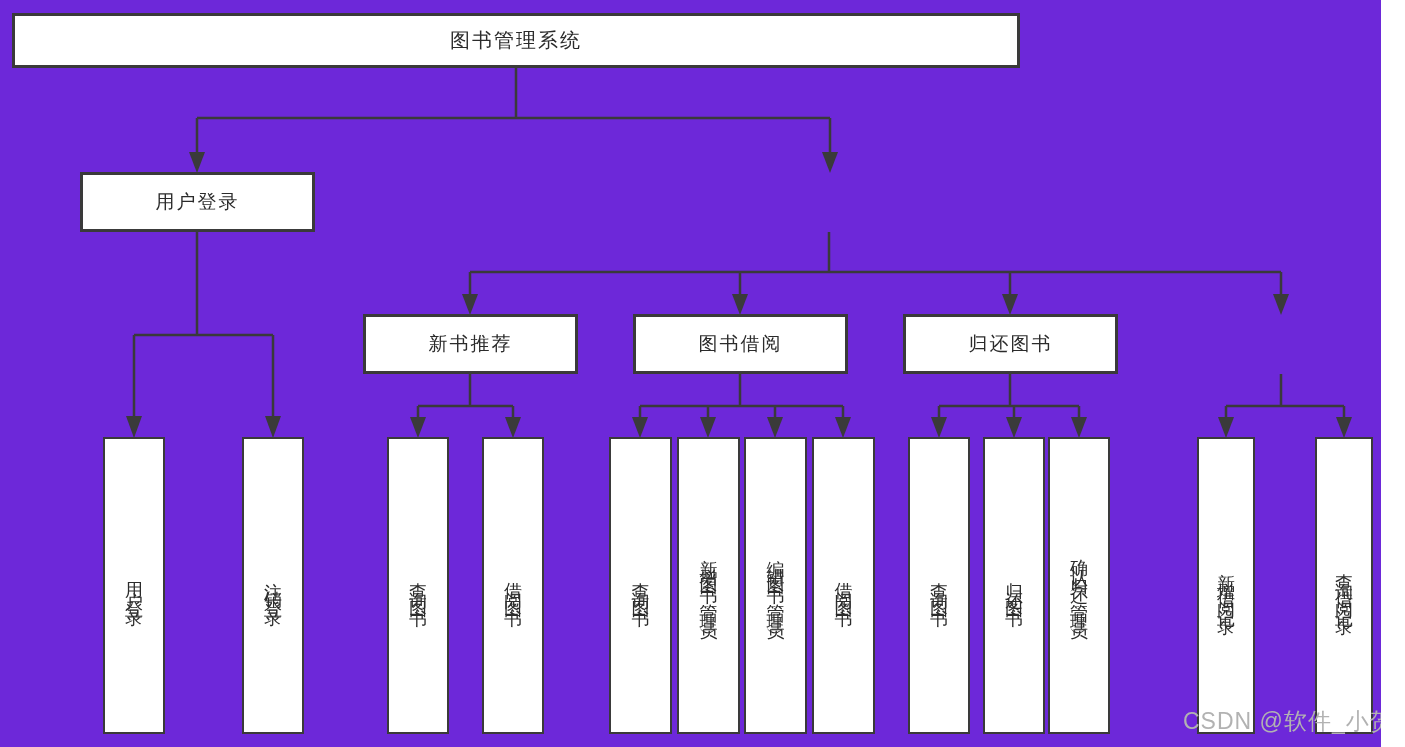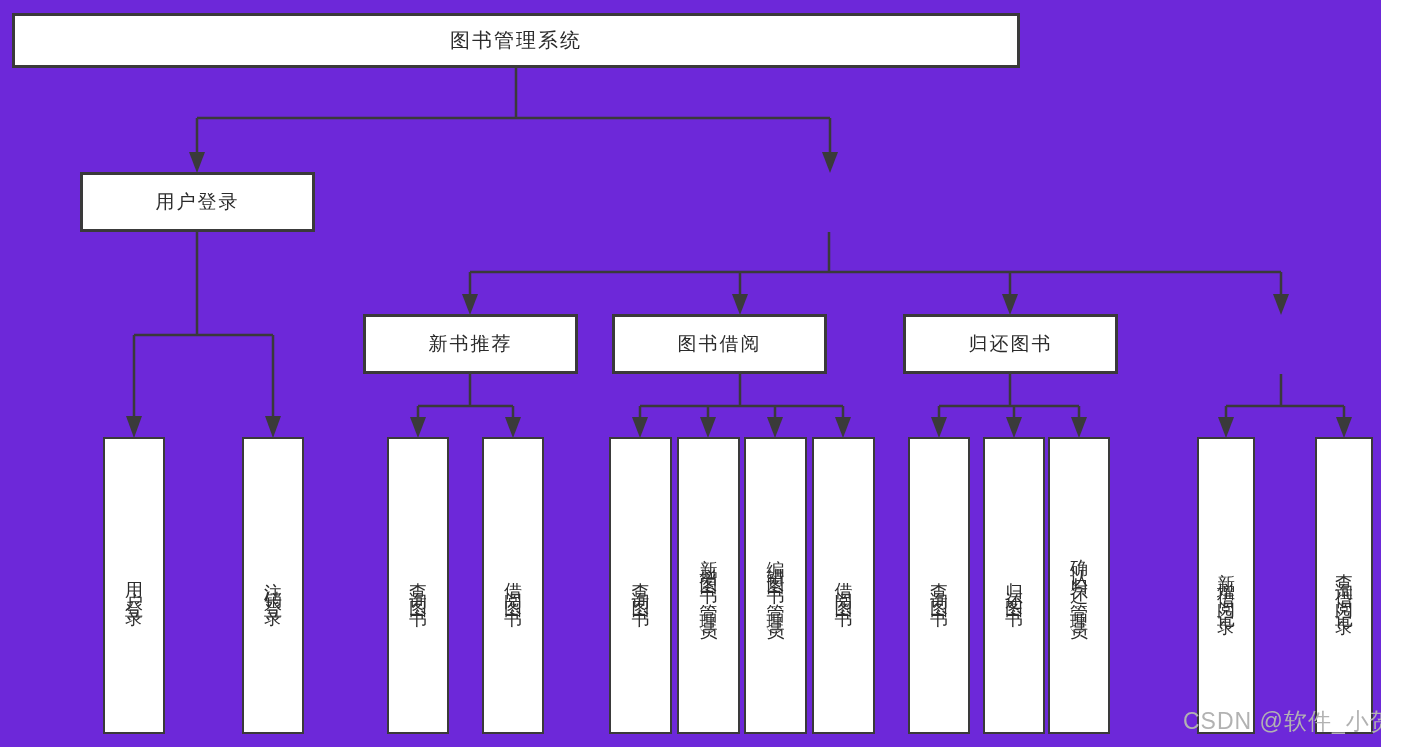--- a/index.html
+++ b/index.html
@@ -120,21 +120,21 @@
     <span>图书管理系统</span>
   </div>
 
   <div class="node h" style="left:80px; top:172px; width:235px; height:60px">
     <span>用户登录</span>
   </div>
 
   <div class="node h" style="left:363px; top:314px; width:215px; height:60px">
     <span>新书推荐</span>
   </div>
-  <div class="node h" style="left:612px; top:314px; width:215px; height:60px">
+  <div class="node h" style="left:633px; top:314px; width:215px; height:60px">
     <span>图书借阅</span>
   </div>
   <div class="node h" style="left:903px; top:314px; width:215px; height:60px">
     <span>归还图书</span>
   </div>
 
   <div class="node v" style="left:103px; top:437px; width:62px; height:297px">
     <span>用户登录</span>
   </div>
   <div class="node v" style="left:242px; top:437px; width:62px; height:297px">

